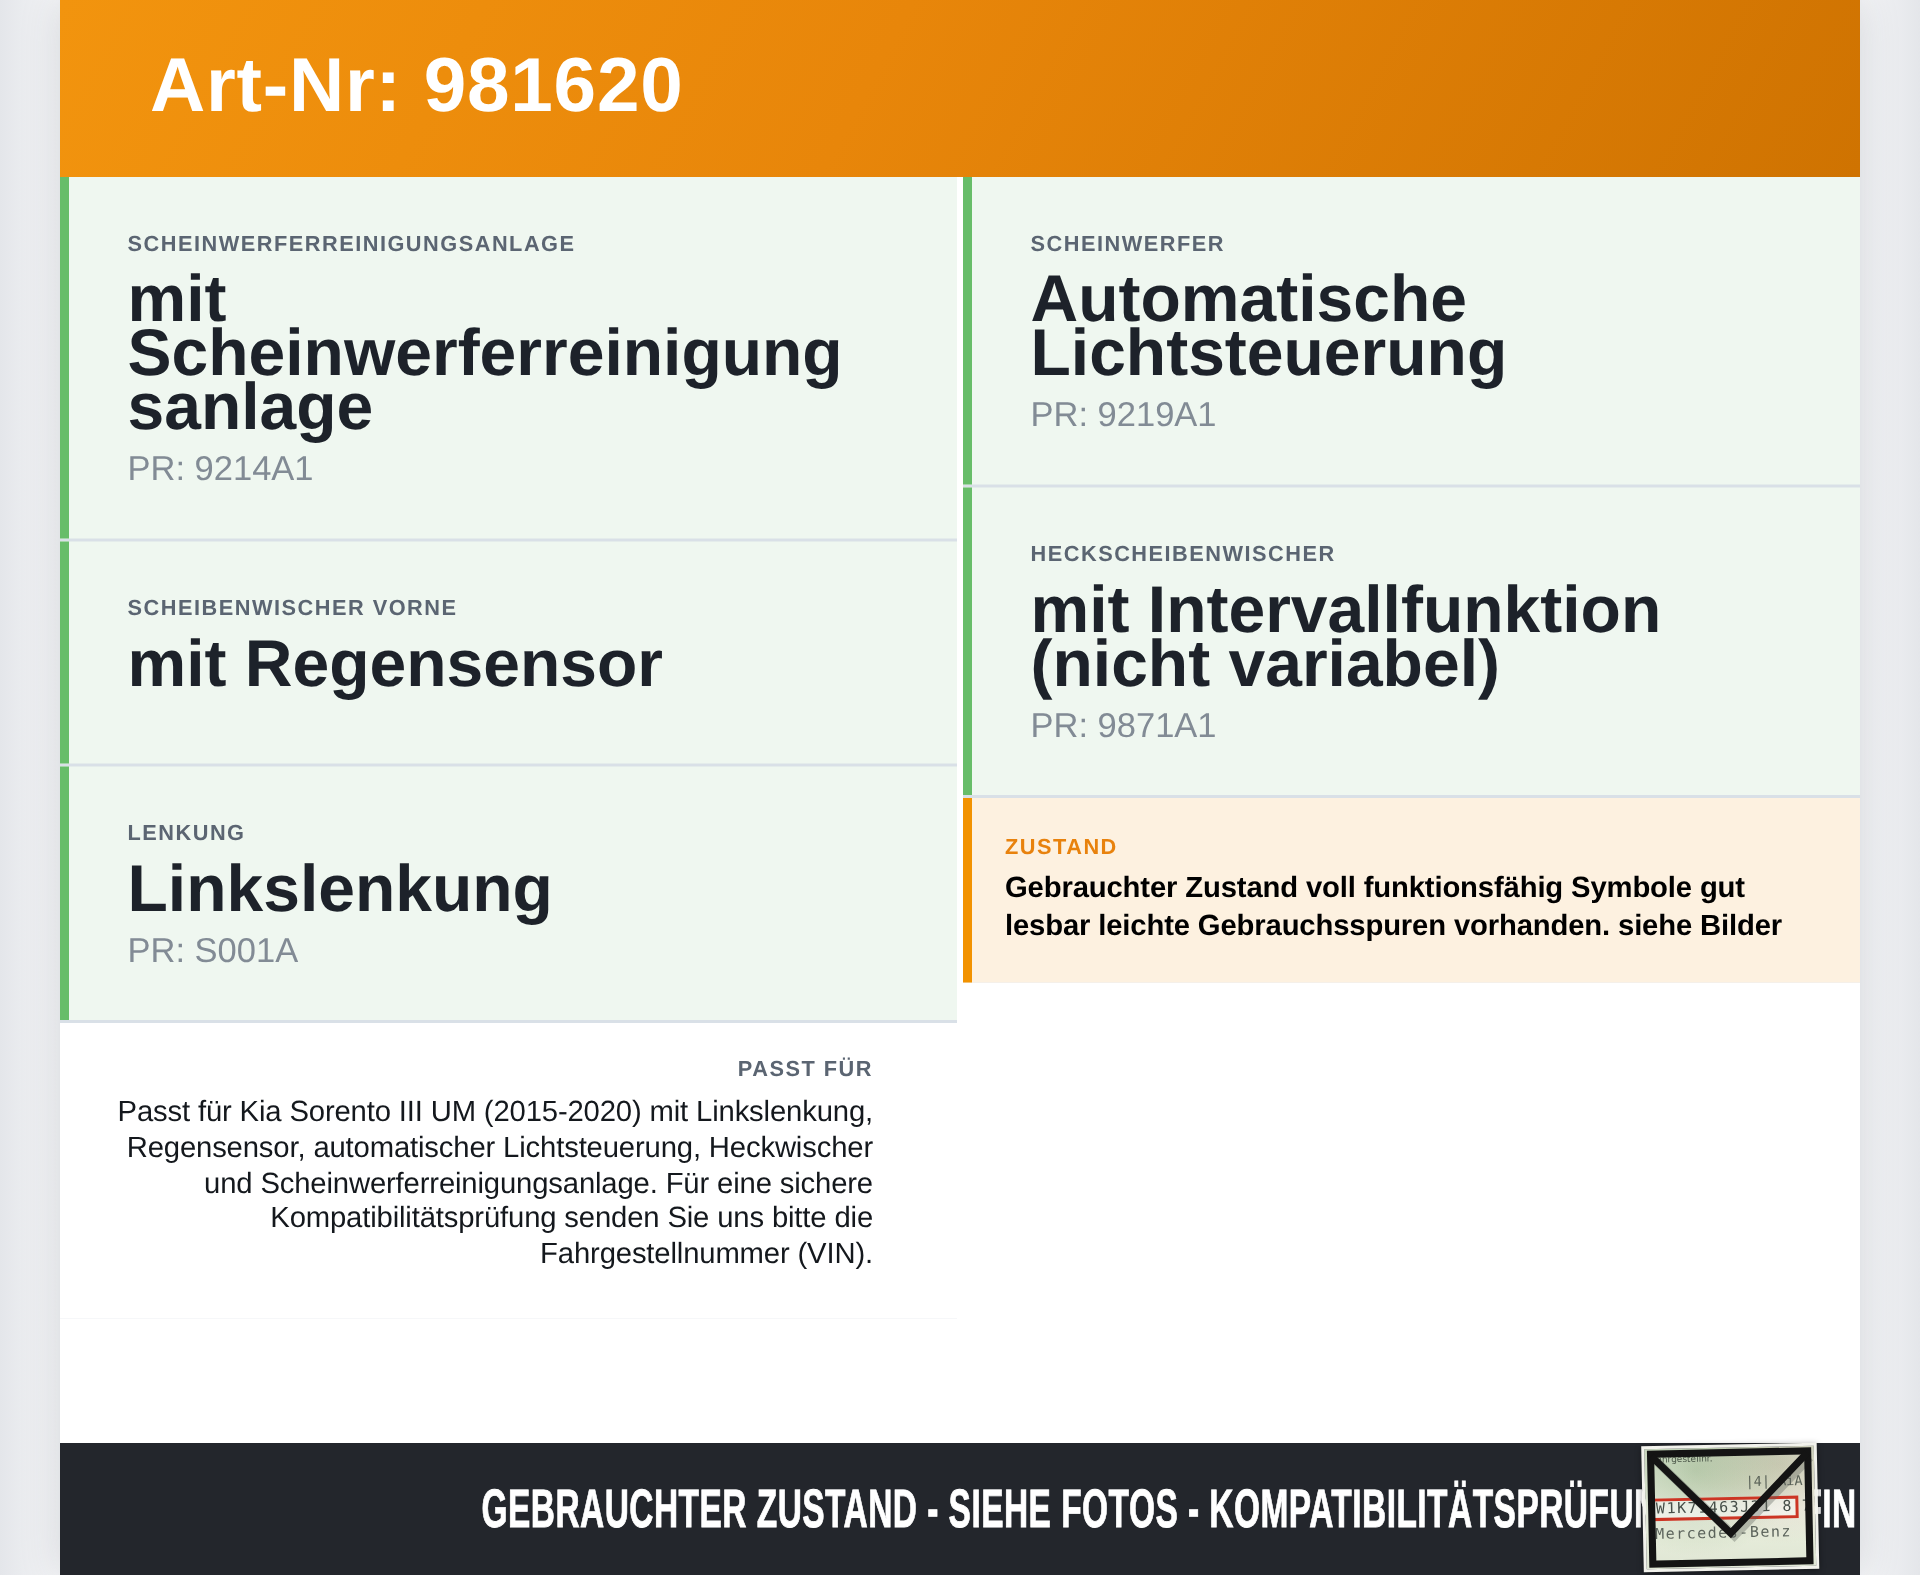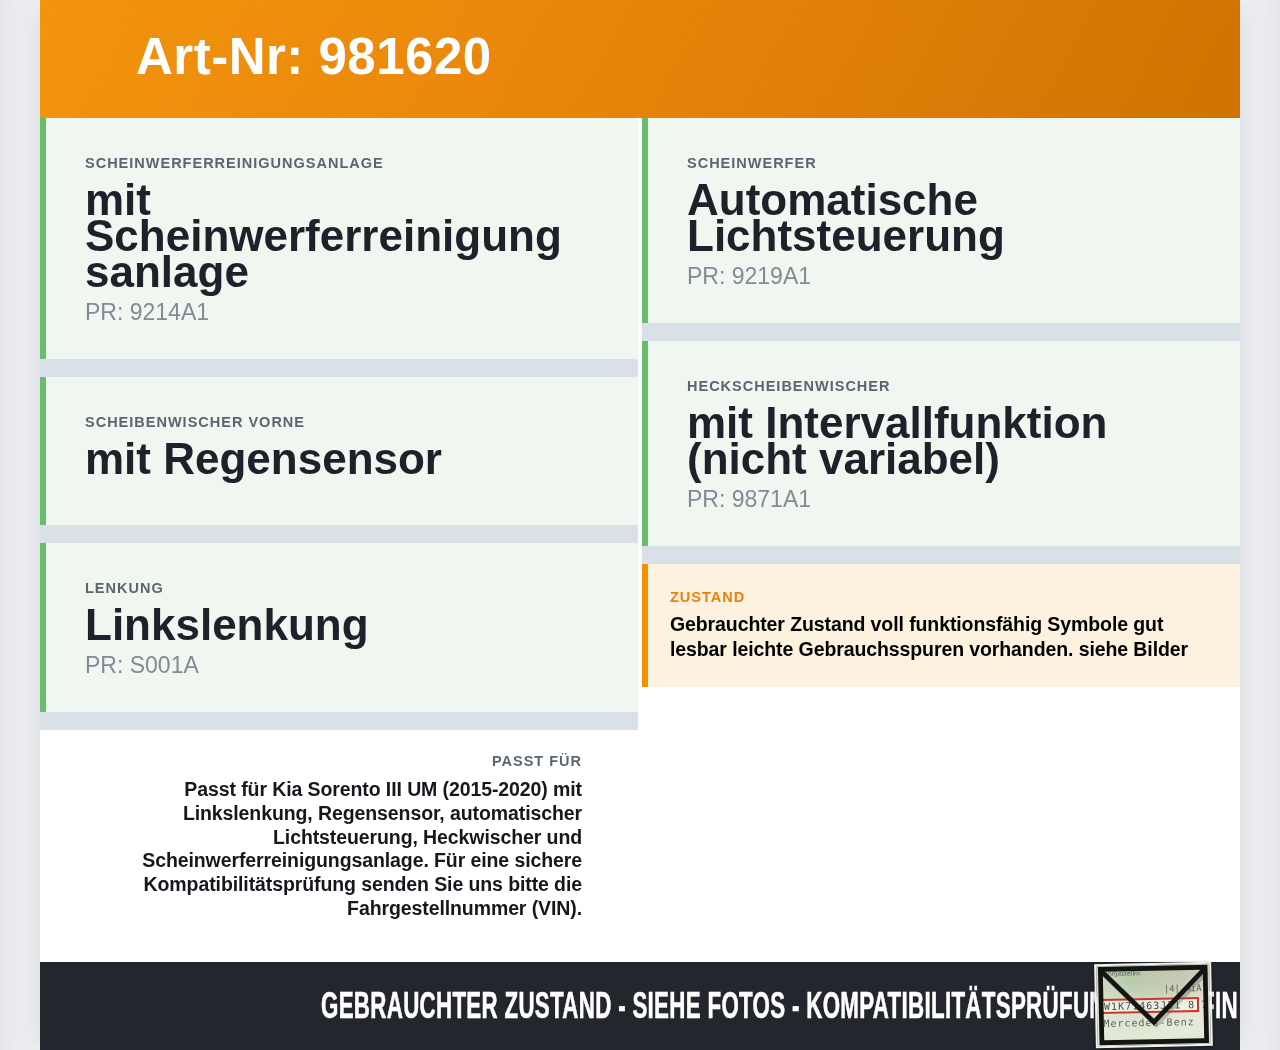--- a/index.html
+++ b/index.html
@@ -16,46 +16,46 @@
     box-shadow:0 0 26px rgba(40,45,55,.16);
   }
   
   .hdr {
     height:118px; flex:0 0 118px;
     background:linear-gradient(118deg,#f2940e 0%,#e8860a 45%,#cf7301 100%);
     display:flex; align-items:center;
     padding:0 60px 6px 60px;
   }
   .hdr h1 {
-    color:#ffffff; font-size:51px; font-weight:800; letter-spacing:.5px;margin-left:36px;
+    color:#ffffff; font-size:51px; font-weight:800; letter-spacing:.5px;
   }
   
   .main {
     flex:1 1 auto;
     display:grid; grid-template-columns:1fr 1fr; gap:4px;
     align-items:start; background:#ffffff; overflow:hidden;
   }
-  .col { display:flex; flex-direction:column; gap:18px; background:#d9e0e7; }
+  .col { display:flex; flex-direction:column; gap:2px; background:#d9e0e7; }
   
   .card { background:#eff7f0; border-left:6px solid #67bd69; padding:36px 40px 36px 39px; }
   .card--plain { background:#ffffff; border-left:none; padding:22px 56px 30px 22px;text-align:right; }
   .card--cond { background:#fdf1e0; border-left:6px solid #f29200; padding:24px 20px 26px 22px; }
   .cat {
     font-size:14.5px; font-weight:700; letter-spacing:1px;
     color:#5b6572; line-height:18px;
   }
   .cat--orange { color:#e8820d; }
   .val {
     font-size:44px; font-weight:700; color:#1d222a;
     line-height:36px; margin:10px 0 12px 0;
     max-width:478px; overflow-wrap:break-word; word-break:break-word;
   }
   .pr { font-size:23px; color:#828b95; line-height:21px; }
   .fit-text {
-    margin-top:8px; font-size:19.5px; font-weight:700; color:#14181d;
+    margin-top:8px; font-size:19.5px; font-weight:400; color:#14181d;
     line-height:23.8px; max-width:520px; letter-spacing:-0.1px;
   }
   .cond-text {
     margin-top:6px; font-size:19.5px; font-weight:700; color:#000000;
     line-height:24.5px; max-width:540px; letter-spacing:-0.1px;
   }
   
   .ftr {
     height:88px; flex:0 0 88px; background:#23262c;
     position:relative; display:flex; align-items:center; overflow:visible;

